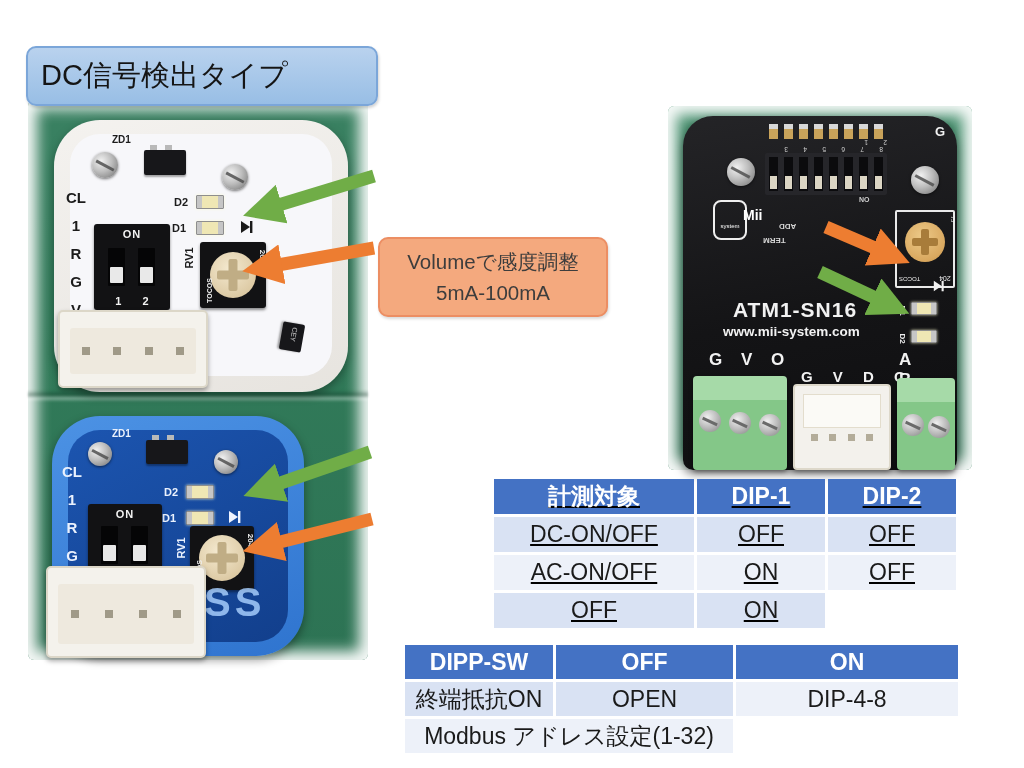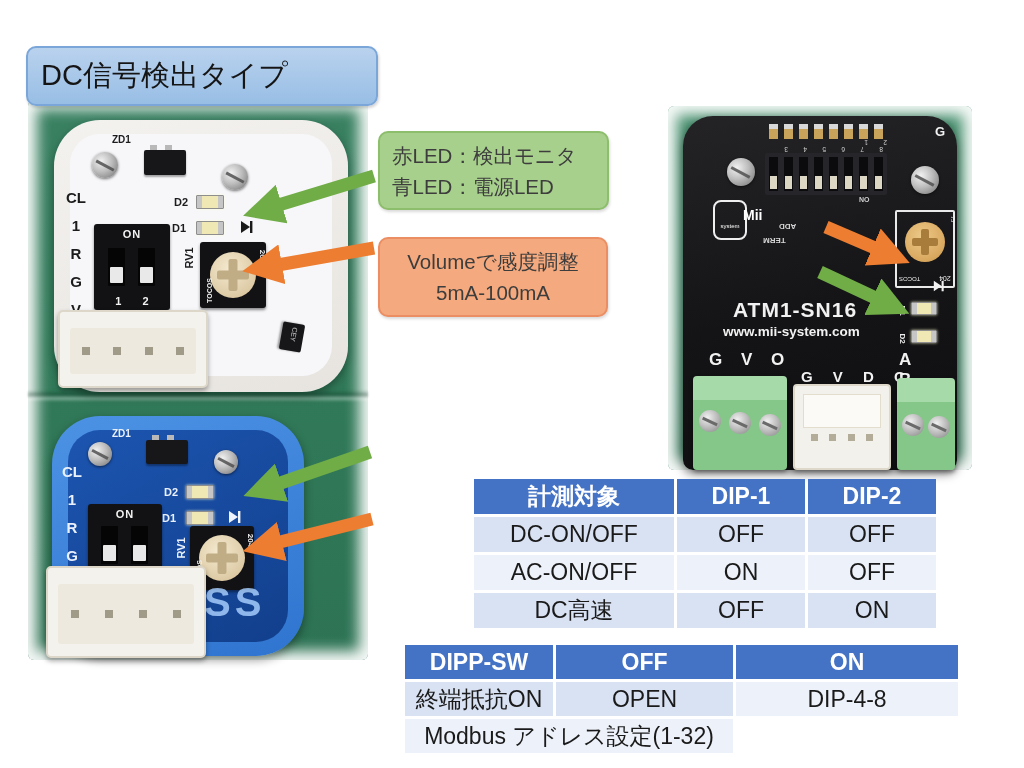--- a/index.html
+++ b/index.html
@@ -107,21 +107,21 @@
     background:var(--callout_green_fill); border:2px solid var(--callout_green_border); padding:8px 0 0 12px; }
   .callout-orange { left:378px; top:237px; width:230px; height:80px; text-align:center;
     background:var(--callout_orange_fill); border:2px solid var(--callout_orange_border); padding-top:8px; }
 
   
   .tbl { position:absolute; display:grid; gap:3px; z-index:20; }
   .tbl .cell { display:flex; align-items:center; justify-content:center; font-size:23px; color:#1a1a1a; }
   .tbl .hdr { background:var(--table_header_blue); color:#fff; font-weight:bold; }
   .tbl .rowA { background:var(--table_row_blue); }
   .tbl .rowB { background:var(--table_row_light); }
-  .t1 { left:474px; top:479px; grid-template-columns:200px 128px 128px; grid-auto-rows:35px; }
+  .t1 { left:494px; top:479px; grid-template-columns:200px 128px 128px; grid-auto-rows:35px;text-decoration:underline; }
   .t2 { left:405px; top:645px; grid-template-columns:148px 177px 222px; grid-auto-rows:34px; }
   .span2 { grid-column:span 2; }
 </style>
 </head>
 <body>
 
 <div class="slide">
 
   <div class="photo photo-left">
     <div class="photo-seam"></div>
@@ -365,41 +365,36 @@
     <line x1="370" y1="452" x2="272" y2="486" style="stroke:var(--arrow_green)" stroke-width="13" marker-end="url(#ah-g)"></line>
     <line x1="372" y1="519" x2="272" y2="544" style="stroke:var(--arrow_orange)" stroke-width="13" marker-end="url(#ah-o)"></line>
     <line x1="826" y1="227" x2="882" y2="251" style="stroke:var(--arrow_orange)" stroke-width="13" marker-end="url(#ah-o)"></line>
     <line x1="820" y1="272" x2="882" y2="301" style="stroke:var(--arrow_green)" stroke-width="13" marker-end="url(#ah-g)"></line>
   </svg>
 
   <div class="title-box">
     <span>DC信号検出タイプ</span>
   </div>
 
-  <div class="callout callout-green">
-    <div>赤LED：検出モニタ</div>
-    <div>青LED：電源LED</div>
-  </div>
 
   <div class="callout callout-orange">
     <div>Volumeで感度調整</div>
     <div>5mA-100mA</div>
   </div>
 
   <div class="tbl t1">
     <div class="cell hdr">計測対象</div>
     <div class="cell hdr">DIP-1</div>
     <div class="cell hdr">DIP-2</div>
     <div class="cell rowA">DC-ON/OFF</div>
     <div class="cell rowA">OFF</div>
     <div class="cell rowA">OFF</div>
     <div class="cell rowB">AC-ON/OFF</div>
     <div class="cell rowB">ON</div>
     <div class="cell rowB">OFF</div>
-    <div class="cell rowA">DC高速</div>
     <div class="cell rowA">OFF</div>
     <div class="cell rowA">ON</div>
   </div>
 
   <div class="tbl t2">
     <div class="cell hdr">DIPP-SW</div>
     <div class="cell hdr">OFF</div>
     <div class="cell hdr">ON</div>
     <div class="cell rowA">終端抵抗ON</div>
     <div class="cell rowA">OPEN</div>

